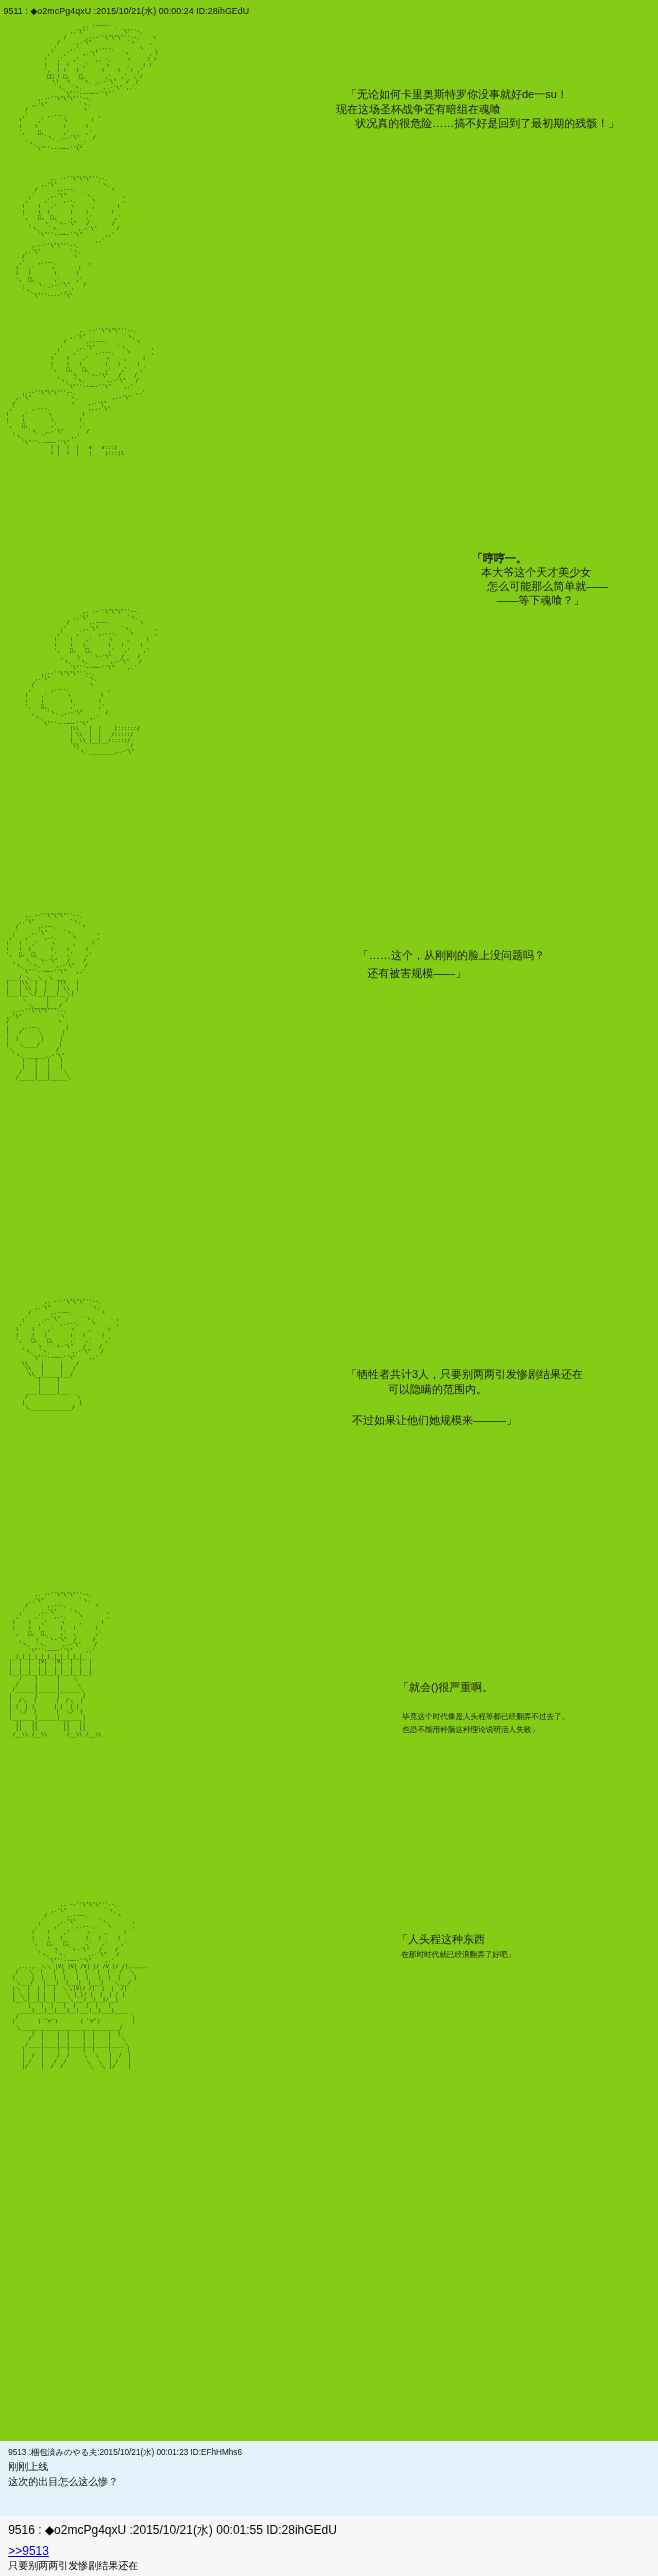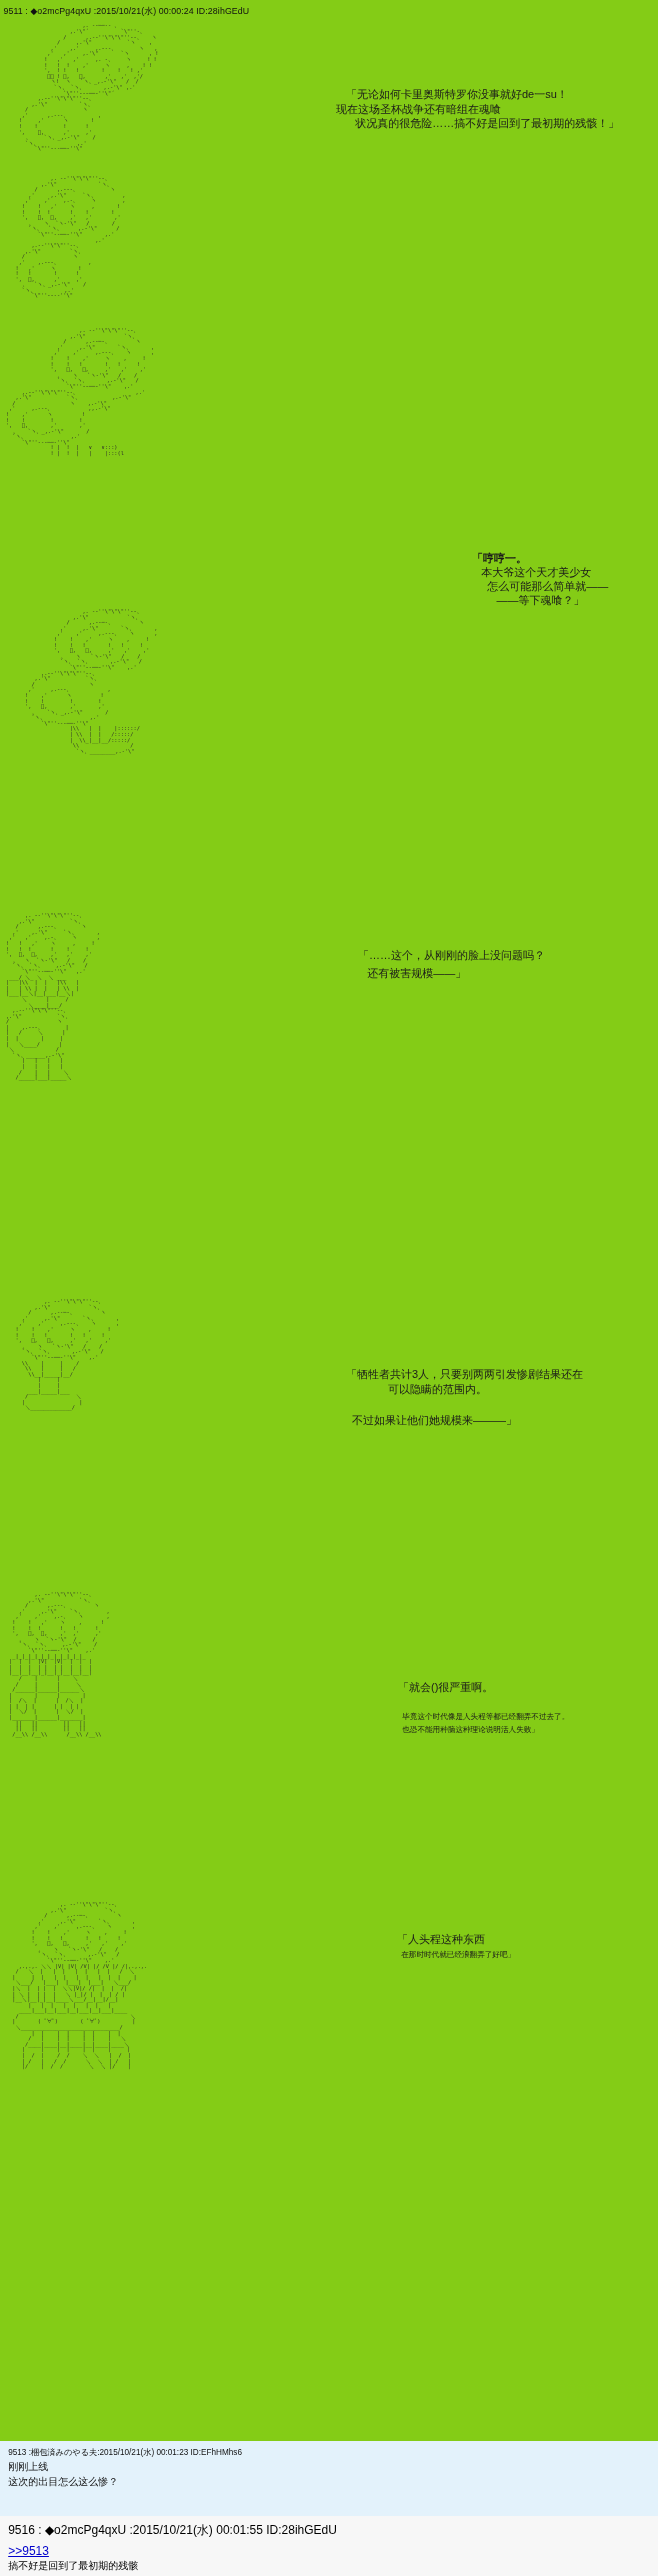--- a/index.html
+++ b/index.html
@@ -325,17 +325,17 @@
 
   <div class="reply-block" style="position:absolute;left:0;top:2441px;width:658px;height:92px;">
     <div class="reply-head">9513 :梱包済みのやる夫:2015/10/21(水) 00:01:23 ID:EFhHMhs6</div>
     <div class="reply-body">刚刚上线
 这次的出目怎么这么惨？</div>
   </div>
 
   <div class="last-block" style="position:absolute;left:0;top:2516px;width:658px;">
     <div class="last-head">9516 : ◆o2mcPg4qxU :2015/10/21(水) 00:01:55 ID:28ihGEdU</div>
     <div class="last-head anchor">&gt;&gt;9513</div>
-    <div class="last-body">搞不好是回到了最初期的残骸</div>
+    <div class="last-body">只要别两两引发惨剧结果还在</div>
   </div>
 
 </div>
 
 
 </body></html>

